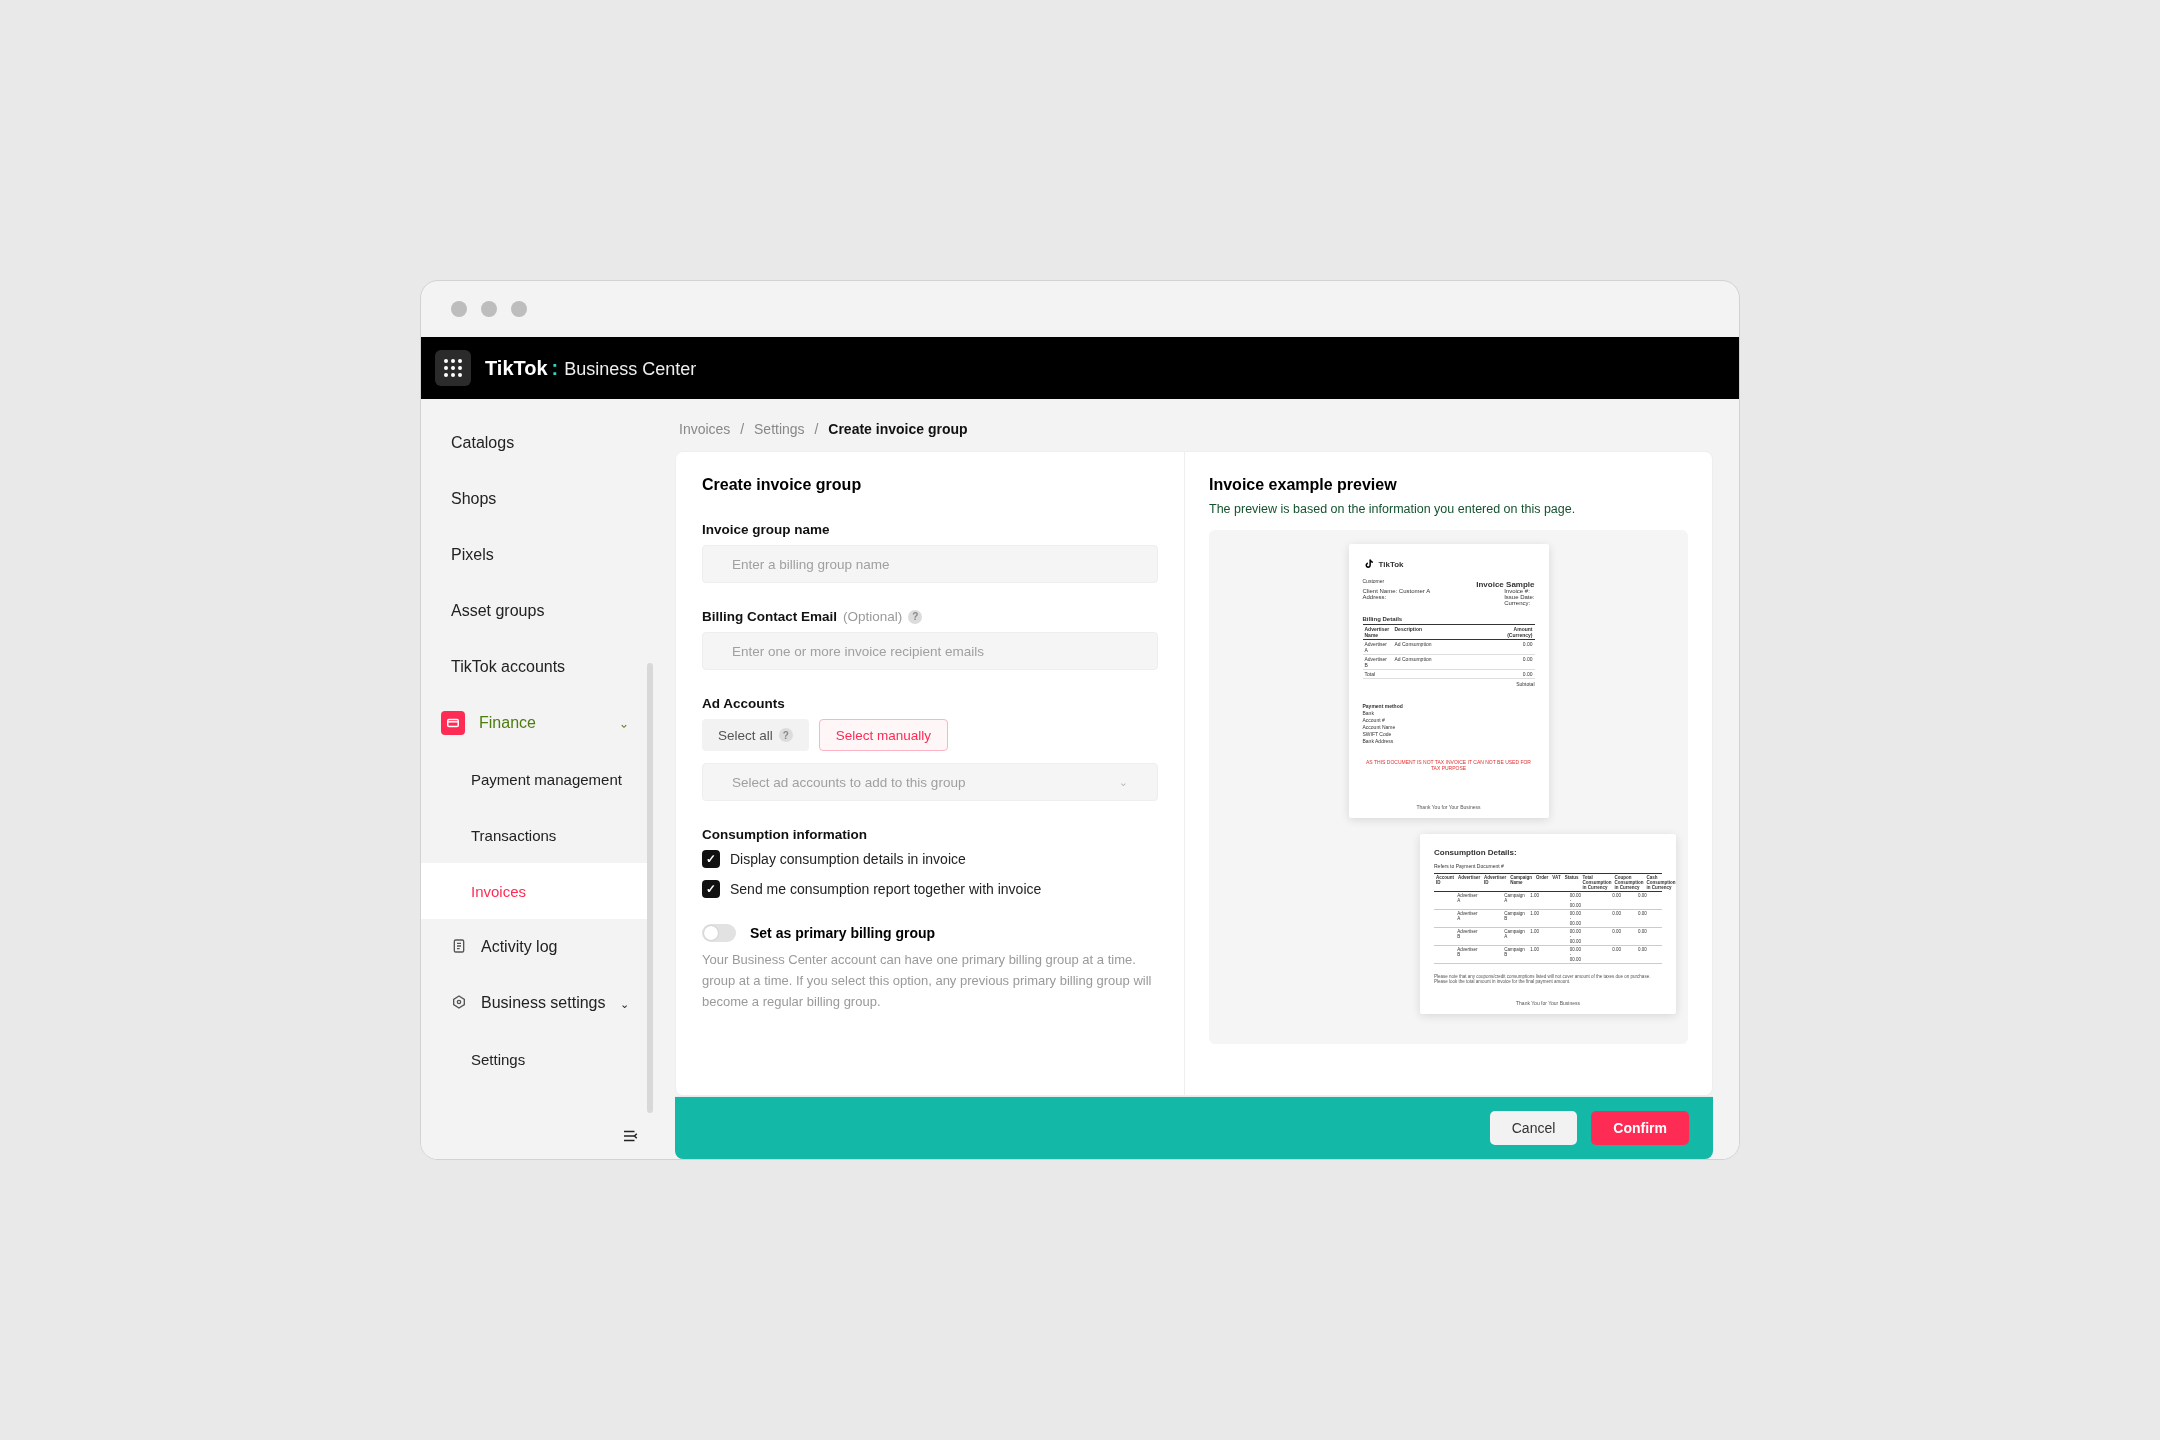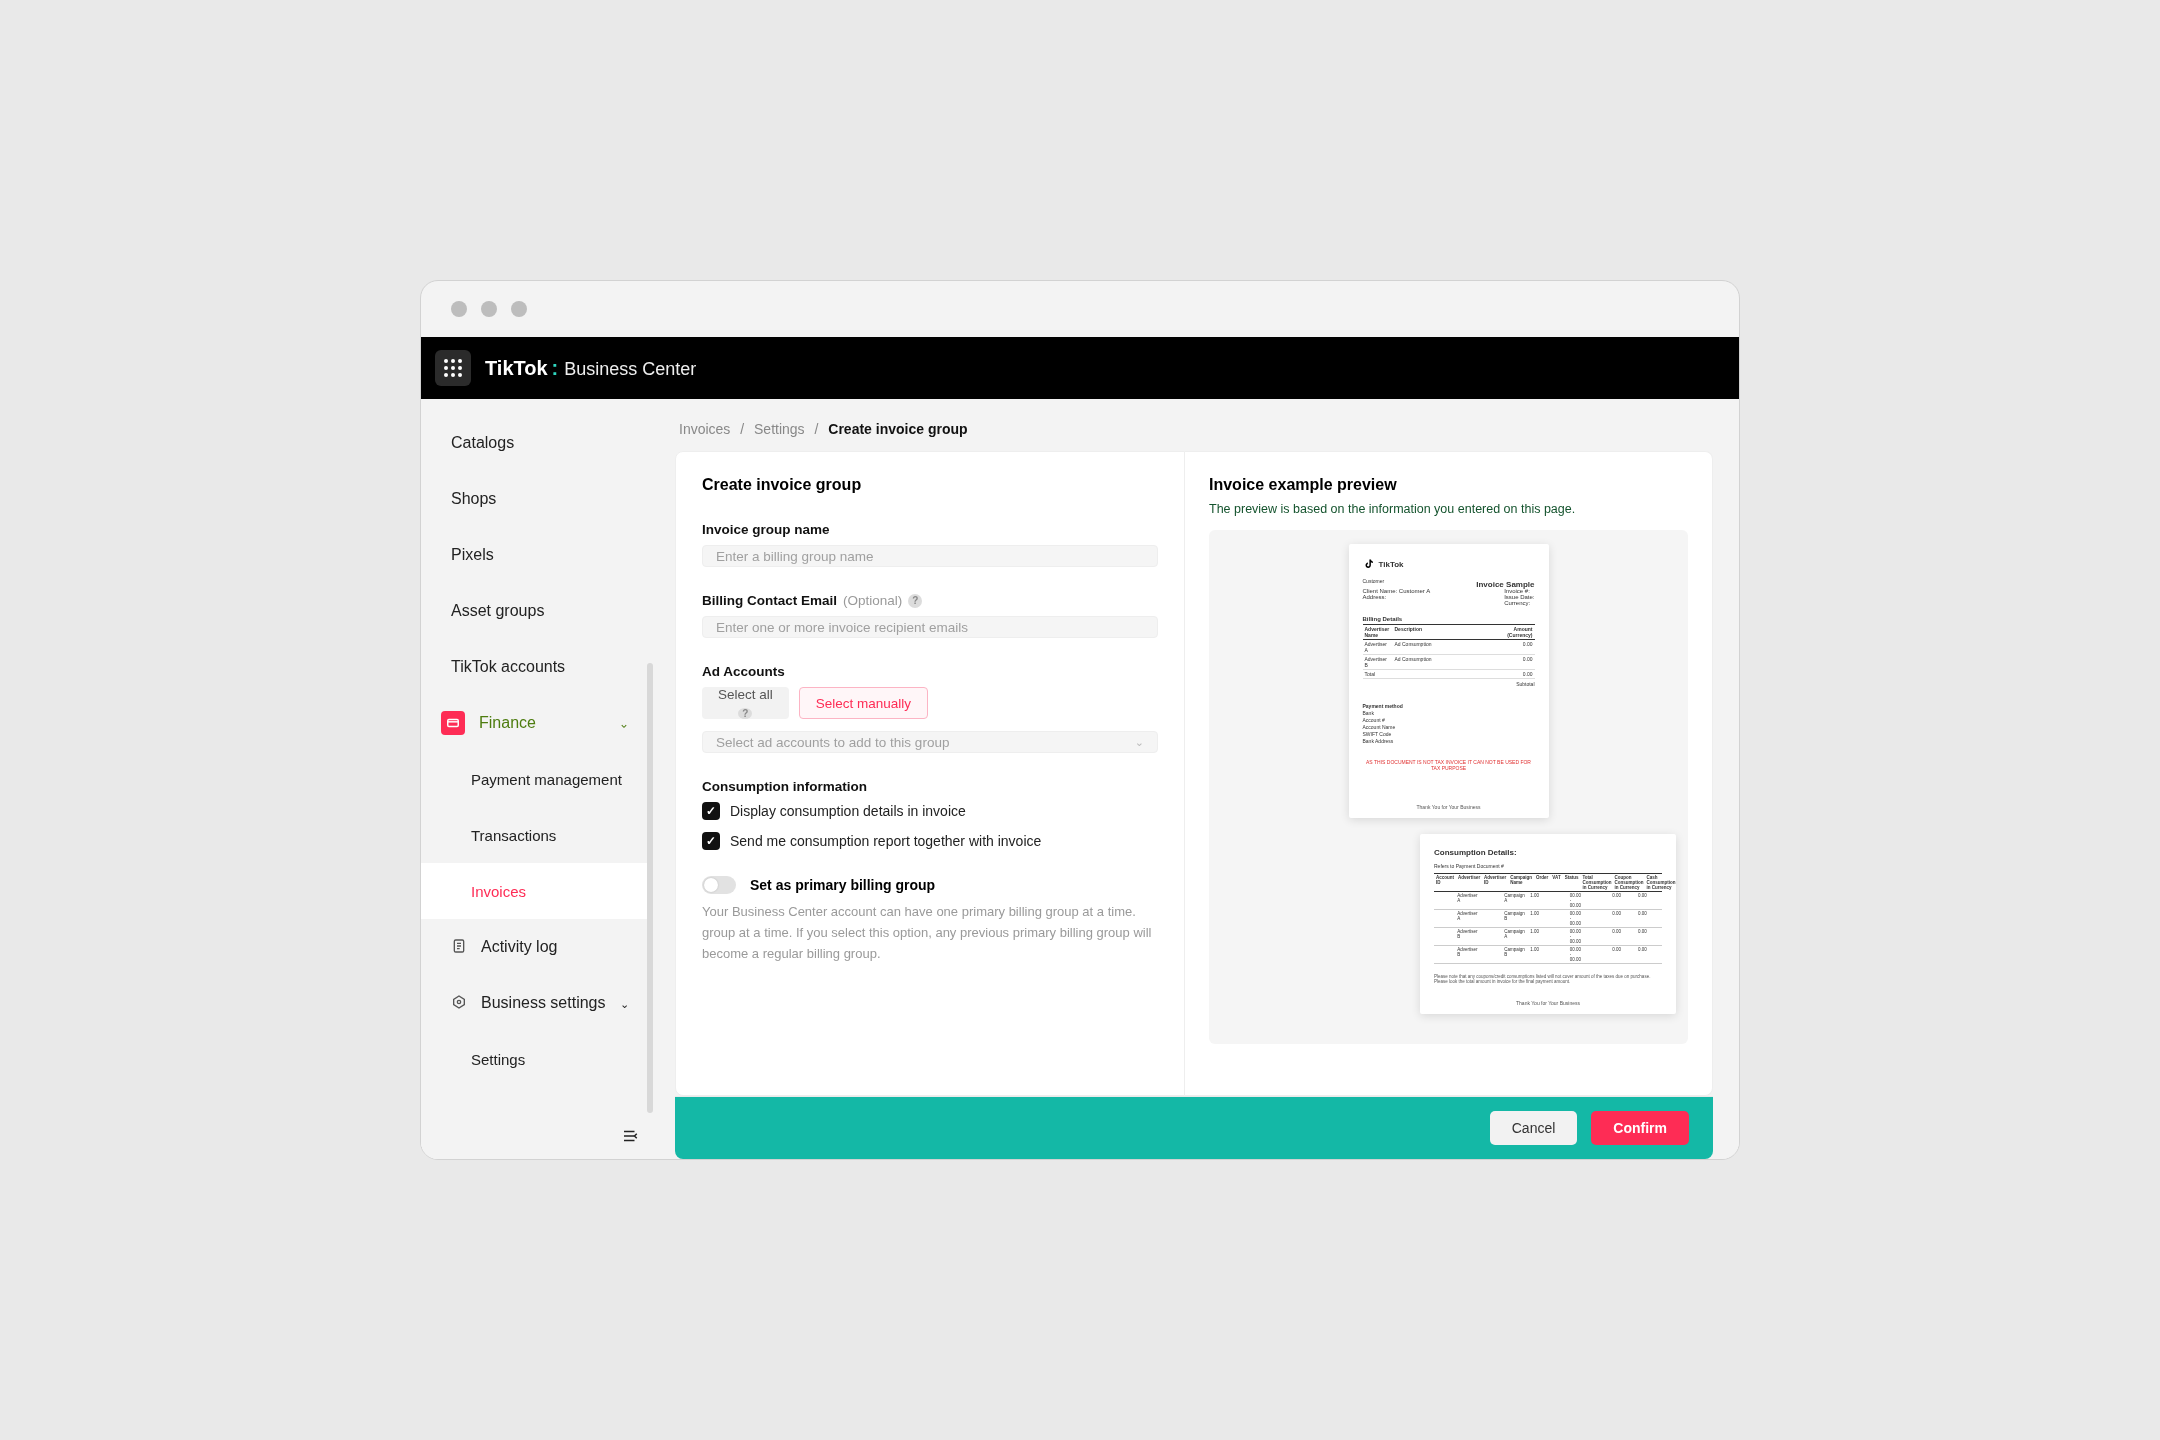--- a/index.html
+++ b/index.html
@@ -95,34 +95,34 @@
     border: 1px solid #eee; border-right: 1px solid #eee;
   }
   .panel-title { font-size: 16px; font-weight: 700; margin-bottom: 28px;}
   .field-label { font-size: 13.5px; color: #111; font-weight: 600; margin-bottom: 8px; display:flex; align-items:center; gap:6px;}
   .field-label .opt { color: #9a9a9a; font-weight: 400;}
   .help-icon {
     width:14px;height:14px;border-radius:50%;background:#dcdcdc;color:#888;font-size:10px;
     display:inline-flex;align-items:center;justify-content:center;font-weight:700;
   }
   .text-input, .select-input {
-    width: 100%; height: 22px;
+    width: 100%; height: 38px;
     border: 1px solid #eee; border-radius: 4px; background: #f5f5f5;
-    padding: 0 13px; font-size: 13.5px; color: #333;
+    padding: 0 29px; font-size: 13.5px; color: #333;
   }
   .text-input::placeholder, .select-input { color: #a0a0a0; }
   .select-input { display:flex;align-items:center;justify-content:space-between;}
   .select-input .caret { font-size:11px; color:#bbb;}
   .form-block { margin-bottom: 26px; }
   .seg-wrap { display:flex; gap:10px; margin-bottom: 12px;}
   .seg {
     height: 32px; padding: 0 16px; border-radius: 4px; font-size: 13.5px;
     display:flex;align-items:center; gap:6px;
   }
-  .seg.plain { background:#f2f2f2; color:#555;flex-direction:column;}
+  .seg.plain { background:#f2f2f2; color:#555;}
   .seg.outlined { border:1px solid #fcb4c4; color:#fe2c55; background:#fff6f8;}
   .cb-row { display:flex; align-items:center; gap:10px; font-size:14px; color:#222; margin-bottom:12px;}
   .cb {
     width:18px;height:18px;border-radius:4px;background:#111;color:#fff;
     display:inline-flex;align-items:center;justify-content:center;font-size:12px;font-weight:700;
   }
   .toggle-row { display:flex; align-items:center; gap:14px; margin-bottom:8px; margin-top: 4px;}
   .toggle { width:34px;height:18px;border-radius:10px;background:#e2e2e2;position:relative;}
   .toggle .knob { width:14px;height:14px;border-radius:50%;background:#fff;position:absolute;top:2px;left:2px;box-shadow:0 0 2px rgba(0,0,0,.2);}
   .toggle-label { font-size:14px; font-weight:600;}

